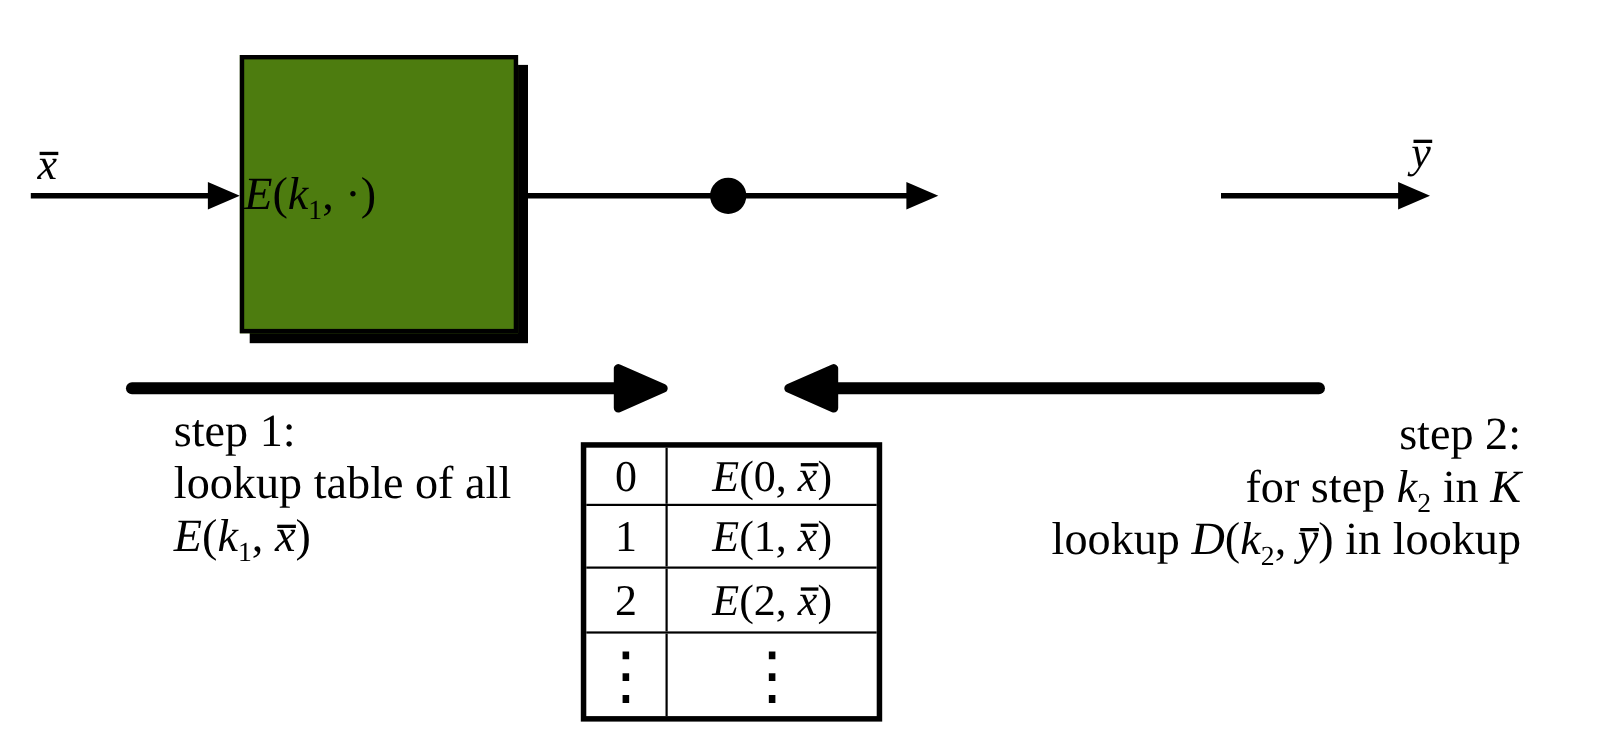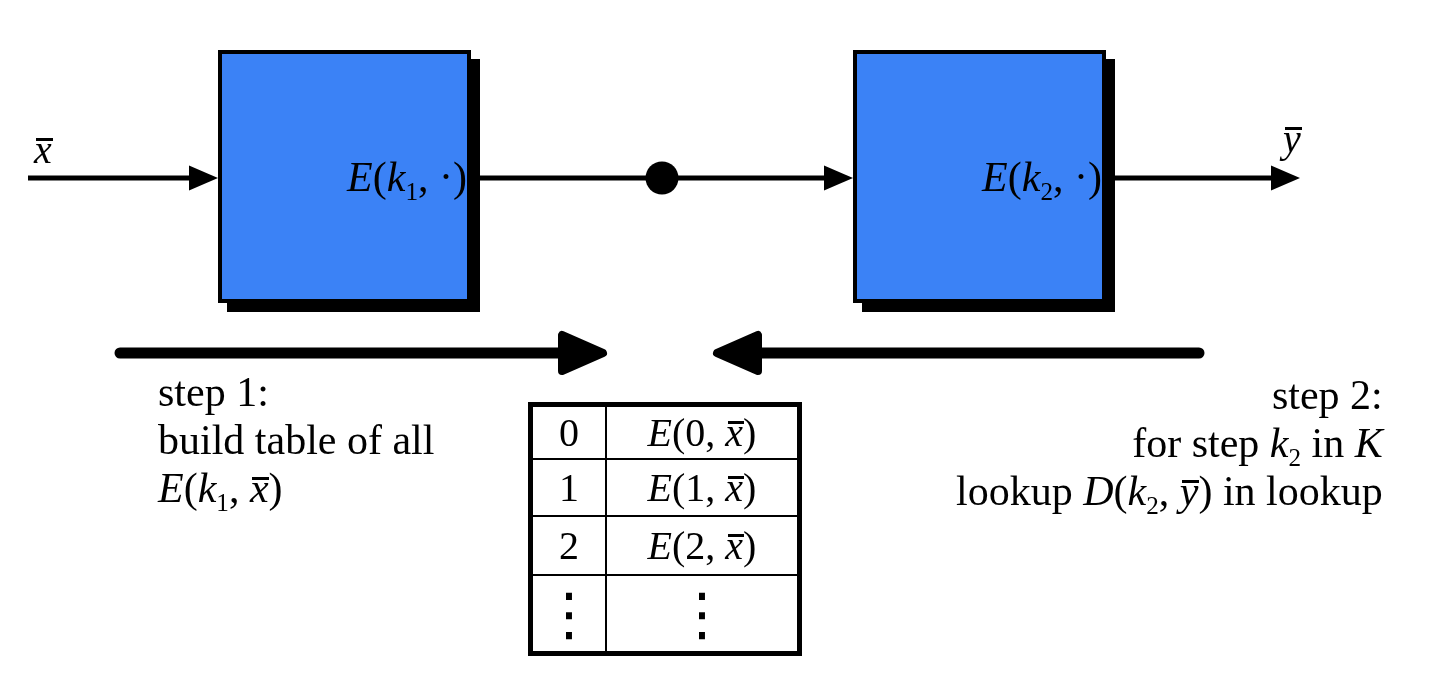--- a/index.html
+++ b/index.html
@@ -4,22 +4,22 @@
 <style>
   html,body{margin:0;padding:0;background:#fff;}
   .canvas{
     position:relative;width:1452px;height:680px;background:#ffffff;
     font-family:"Liberation Serif","DejaVu Serif",serif;color:#000;overflow:hidden;
   }
   .layer{position:absolute;left:0;top:0;width:1452px;height:680px;}
   
   .ebox{
     position:absolute;box-sizing:border-box;width:253px;height:253px;top:50px;
-    background:#3b82f6;border:4px solid #000;box-shadow:9px 9px 0 #000;
-    display:flex;align-items:center;justify-content:flex-end;
+    background:#4d7c0f;border:4px solid #000;box-shadow:9px 9px 0 #000;
+    display:flex;align-items:center;justify-content:flex-start;
   }
   .ebox.b1{left:218px;}
   .ebox.b2{left:853px;}
   .math{font-size:42px;white-space:nowrap;}
   .mi{font-style:italic;}
   sub{font-size:60%;line-height:0;}
   
   .ovl{position:relative;display:inline-block;}
   .ovl::after{content:"";position:absolute;left:0.06em;right:-0.02em;top:0.30em;border-top:0.075em solid #000;}
   
@@ -67,27 +67,24 @@
     <line x1="1199" y1="353" x2="760" y2="353" stroke="#000" stroke-width="11" stroke-linecap="round"></line>
     <polygon points="717,353 758,335 758,371" fill="#000" stroke="#000" stroke-width="8" stroke-linejoin="round"></polygon>
   </svg>
 
   <div class="iolabel in"><span class="ovl"><i class="mi">x</i></span></div>
   <div class="iolabel out"><span class="ovl"><i class="mi">y</i></span></div>
 
   <div class="ebox b1">
     <span class="math"><i class="mi">E</i><span>(</span><i class="mi">k</i><sub>1</sub><span>, ·)</span></span>
   </div>
-  <div class="ebox b2">
-    <span class="math"><i class="mi">E</i><span>(</span><i class="mi">k</i><sub>2</sub><span>, ·)</span></span>
-  </div>
 
   <div class="caption s1">
     <div>step 1:</div>
-    <div>build table of all</div>
+    <div>lookup table of all</div>
     <div class="math"><i class="mi">E</i><span>(</span><i class="mi">k</i><sub>1</sub><span>, </span><span class="ovl"><i class="mi">x</i></span><span>)</span></div>
   </div>
 
   <div class="caption s2">
     <div>step 2:</div>
     <div><span>for step </span><i class="mi">k</i><sub>2</sub><span> in </span><i class="mi">K</i></div>
     <div><span>lookup </span><i class="mi">D</i><span>(</span><i class="mi">k</i><sub>2</sub><span>, </span><span class="ovl"><i class="mi">y</i></span><span>)</span><span> in lookup</span></div>
   </div>
 
   <div class="ltable">

